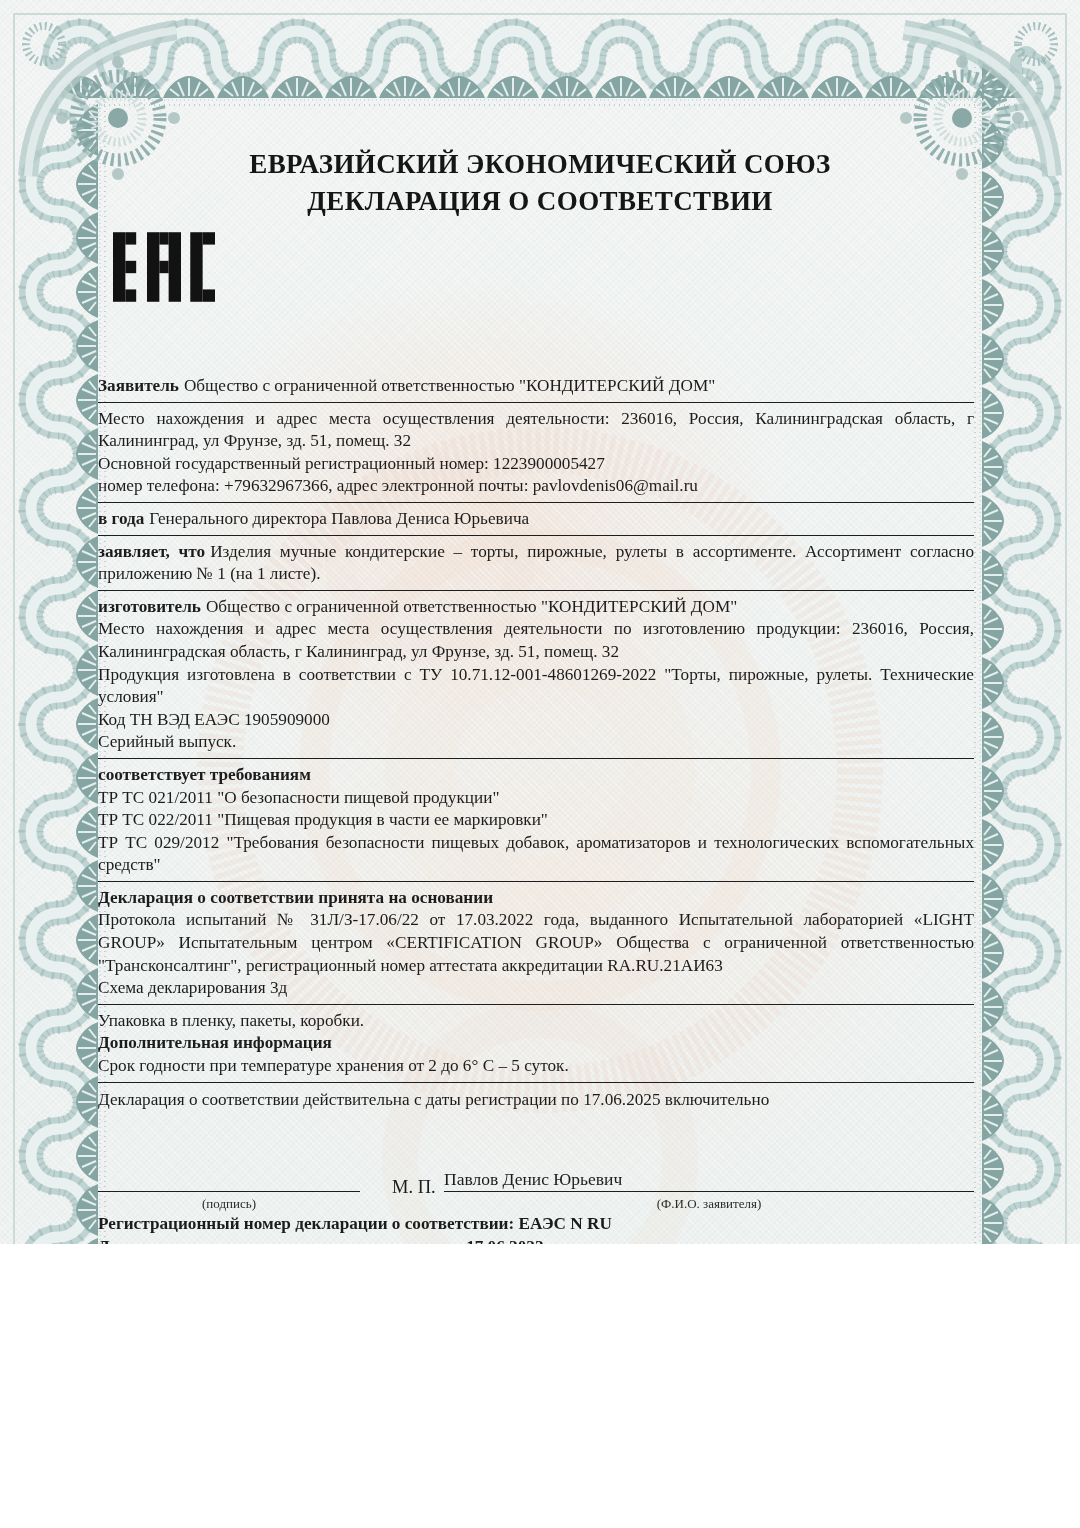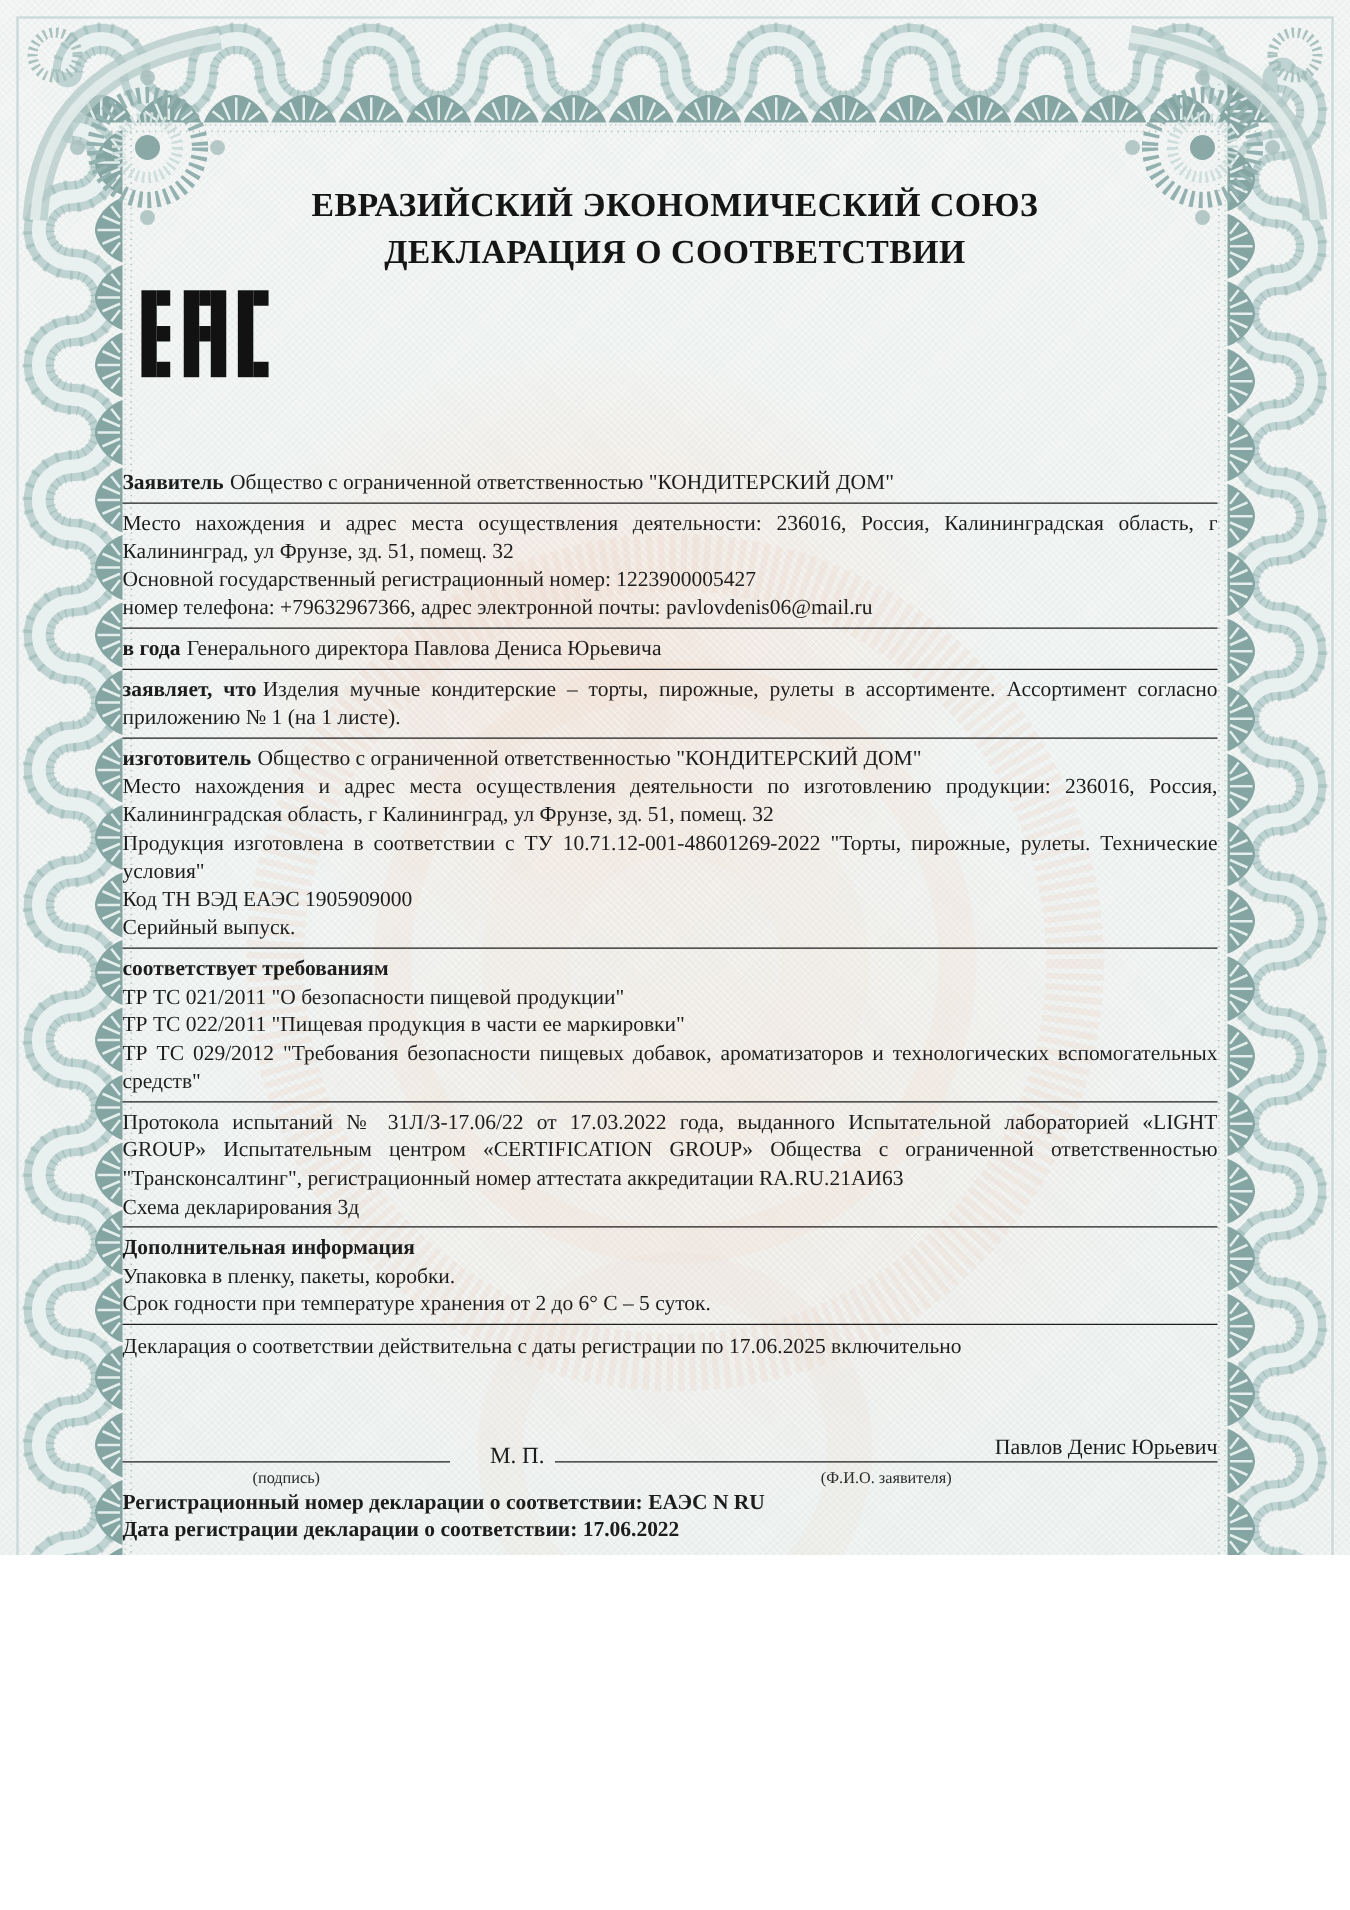--- a/index.html
+++ b/index.html
@@ -29,21 +29,21 @@
   .flow{position:absolute;left:98px;right:106px;top:372px;}
   .flow p{margin:0;font-size:17.2px;line-height:22.6px;text-align:justify;}
   .sect{border-bottom:1.6px solid #1e1e1e;padding:3px 0 4px;margin-bottom:2px;}
   .nosect{padding:4px 0 0;}
   .b{font-weight:700;margin-right:5px;}
   .validity p{font-weight:400;}
   .sig-row{display:flex;align-items:flex-end;margin-top:56px;}
   .sig-col{display:flex;flex-direction:column;}
   .sig-left{width:262px;}
   .sig-right{margin-left:auto;width:530px;}
-  .sig-name{font-size:17.5px;line-height:24px;text-align:right;}
+  .sig-name{font-size:17.5px;line-height:24px;text-align:left;}
   .sig-space{height:24px;}
   .sig-line{border-bottom:1.8px solid #1e1e1e;height:0;}
   .sig-cap{font-size:13px;line-height:18px;text-align:center;padding-top:3px;color:#2a2a2a;}
   .sig-mp{font-size:18.5px;margin-left:32px;margin-bottom:16px;line-height:20px;}
   .reg1{margin-top:62px;font-size:18px;font-weight:700;line-height:24px;}
   .reg2{margin-top:22px;font-size:18px;font-weight:700;line-height:24px;}
 </style>
 </head>
 <body>
 
@@ -253,27 +253,28 @@
       </div>
 
       <div class="sect">
         <p><span class="b">соответствует требованиям</span></p>
         <p>ТР ТС 021/2011 "О безопасности пищевой продукции"</p>
         <p>ТР ТС 022/2011 "Пищевая продукция в части ее маркировки"</p>
         <p>ТР ТС 029/2012 "Требования безопасности пищевых добавок, ароматизаторов и технологических вспомогательных средств"</p>
       </div>
 
       <div class="sect">
+        <p><span class="b">Декларация о соответствии принята на основании</span></p>
         <p>Протокола испытаний № 31Л/З-17.06/22 от 17.03.2022 года, выданного Испытательной лабораторией «LIGHT GROUP» Испытательным центром «CERTIFICATION GROUP» Общества с ограниченной ответственностью "Трансконсалтинг", регистрационный номер аттестата аккредитации RA.RU.21АИ63</p>
         <p>Схема декларирования 3д</p>
       </div>
 
       <div class="sect">
+        <p>Упаковка в пленку, пакеты, коробки.</p>
         <p><span class="b">Дополнительная информация</span></p>
-        <p>Упаковка в пленку, пакеты, коробки.</p>
         <p>Срок годности при температуре хранения от 2 до 6° C – 5 суток.</p>
       </div>
 
       <div class="nosect validity">
         <p>Декларация о соответствии действительна с даты регистрации по 17.06.2025 включительно</p>
       </div>
 
       <div class="sig-row">
         <div class="sig-col sig-left">
           <div class="sig-space"></div>

